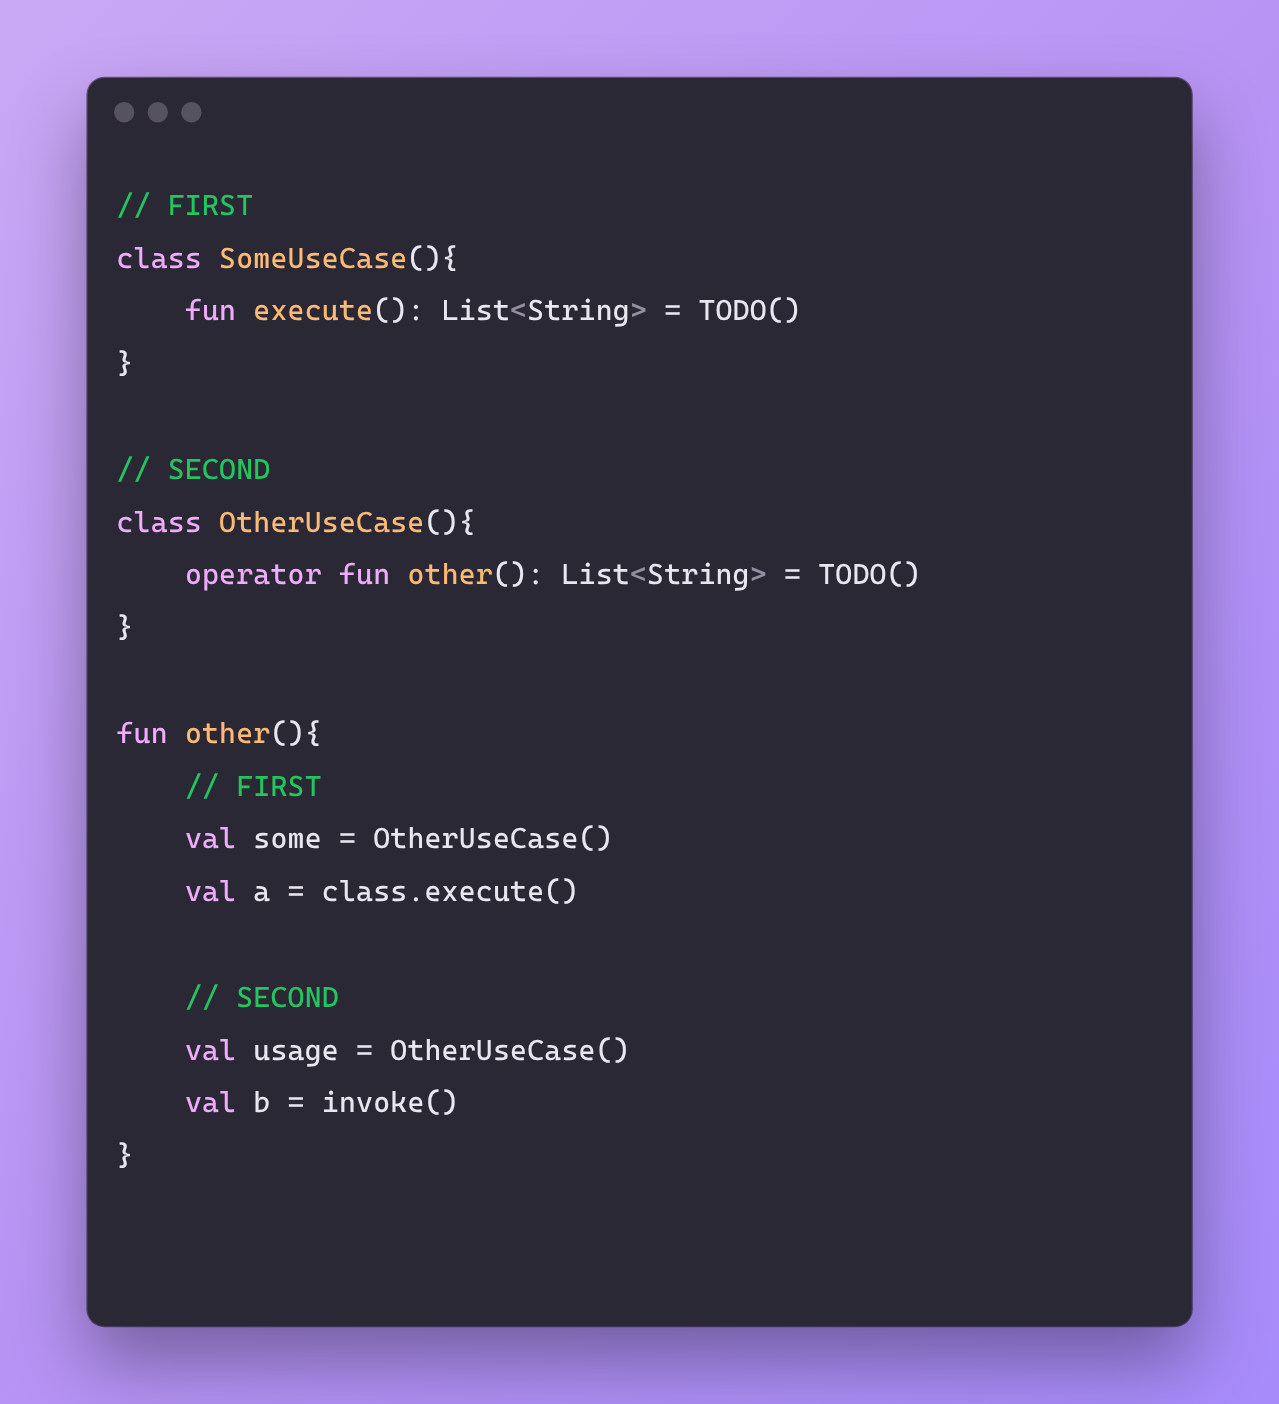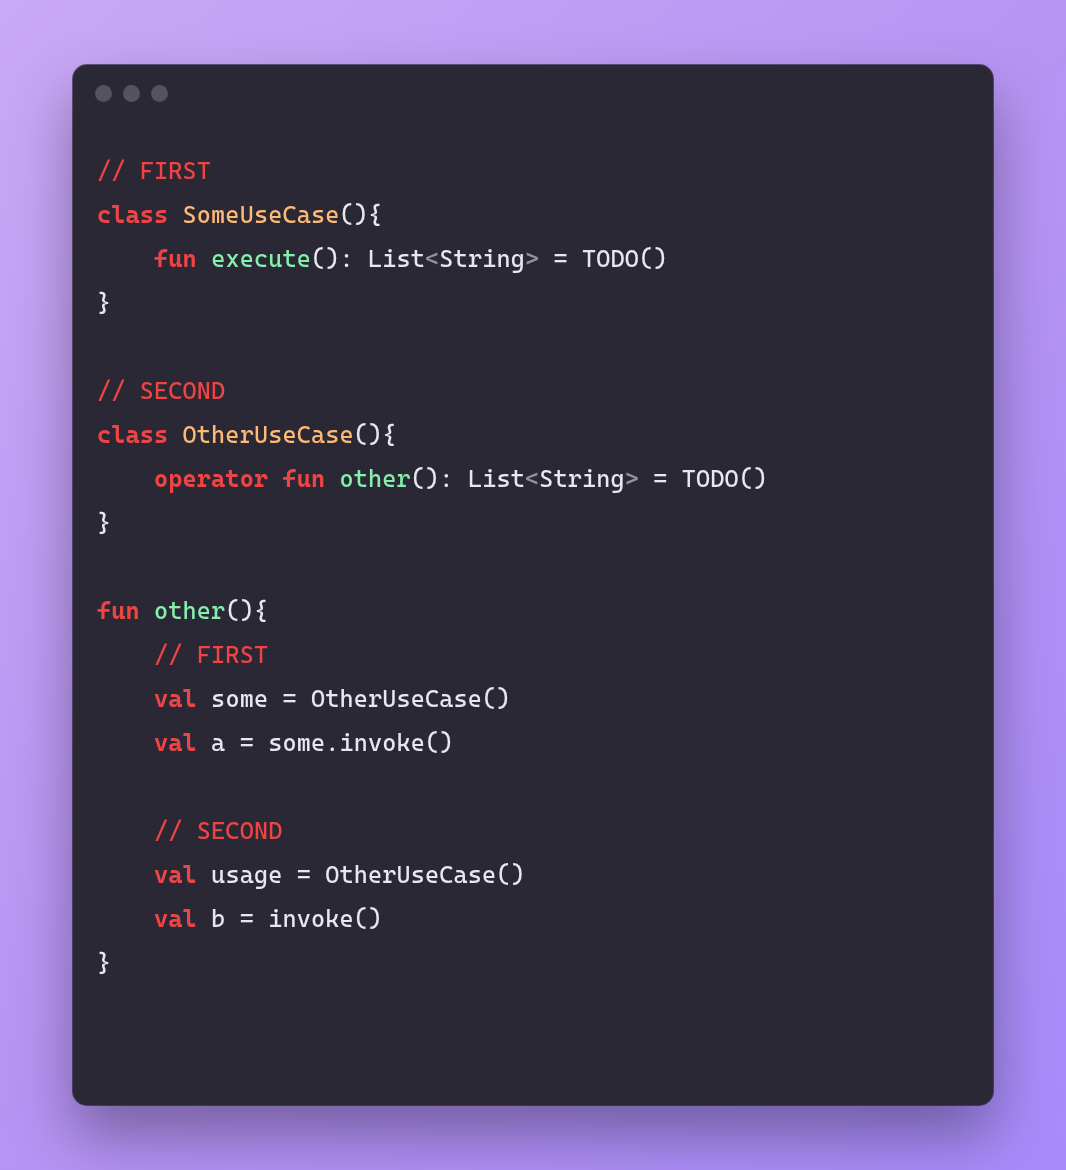--- a/index.html
+++ b/index.html
@@ -38,24 +38,24 @@
     .code-area {
       flex: 1;
       padding: 28px 24px 24px 24px;
       font-size: 24px;
       line-height: 44px;
       color: #e8e6ef;
       white-space: pre;
       overflow: auto;
       letter-spacing: 0.2px;
     }
-    .c-comment { color: #ef4444; }
-    .c-keyword { color: #ef4444; font-weight: bold; }
+    .c-comment { color: #22c55e; }
+    .c-keyword { color: #f0abfc; }
     .c-type    { color: #fdba74; }
-    .c-fn      { color: #86efac; }
+    .c-fn      { color: #fdba74; }
     .c-punct   { color: #e8e6ef; }
     .c-angle   { color: #9b95aa; opacity:0.95; }
     .c-plain   { color: #e8e6ef; }
   </style>
 </head>
 <body>
 
 <div class="window">
   <div class="titlebar">
     <div class="traffic-dot"></div>
@@ -68,19 +68,19 @@
 <span class="c-punct">}</span>
 <span></span>
 <span class="c-comment">// SECOND</span>
 <span class="c-keyword">class</span> <span class="c-type">OtherUseCase</span><span class="c-punct">(){</span>
 <span>    </span><span class="c-keyword">operator</span> <span class="c-keyword">fun</span> <span class="c-fn">other</span><span class="c-punct">()</span><span class="c-plain">: </span><span class="c-plain">List</span><span class="c-angle">&lt;</span><span class="c-plain">String</span><span class="c-angle">&gt;</span><span class="c-plain"> = TODO()</span>
 <span class="c-punct">}</span>
 <span></span>
 <span class="c-keyword">fun</span> <span class="c-fn">other</span><span class="c-punct">(){</span>
 <span>    </span><span class="c-comment">// FIRST</span>
 <span>    </span><span class="c-keyword">val</span><span class="c-plain"> some = OtherUseCase()</span>
-<span>    </span><span class="c-keyword">val</span><span class="c-plain"> a = some.invoke()</span>
+<span>    </span><span class="c-keyword">val</span><span class="c-plain"> a = class.execute()</span>
 <span></span>
 <span>    </span><span class="c-comment">// SECOND</span>
 <span>    </span><span class="c-keyword">val</span><span class="c-plain"> usage = OtherUseCase()</span>
 <span>    </span><span class="c-keyword">val</span><span class="c-plain"> b = invoke()</span>
 <span class="c-punct">}</span></div>
 </div>
 
 </body></html>

